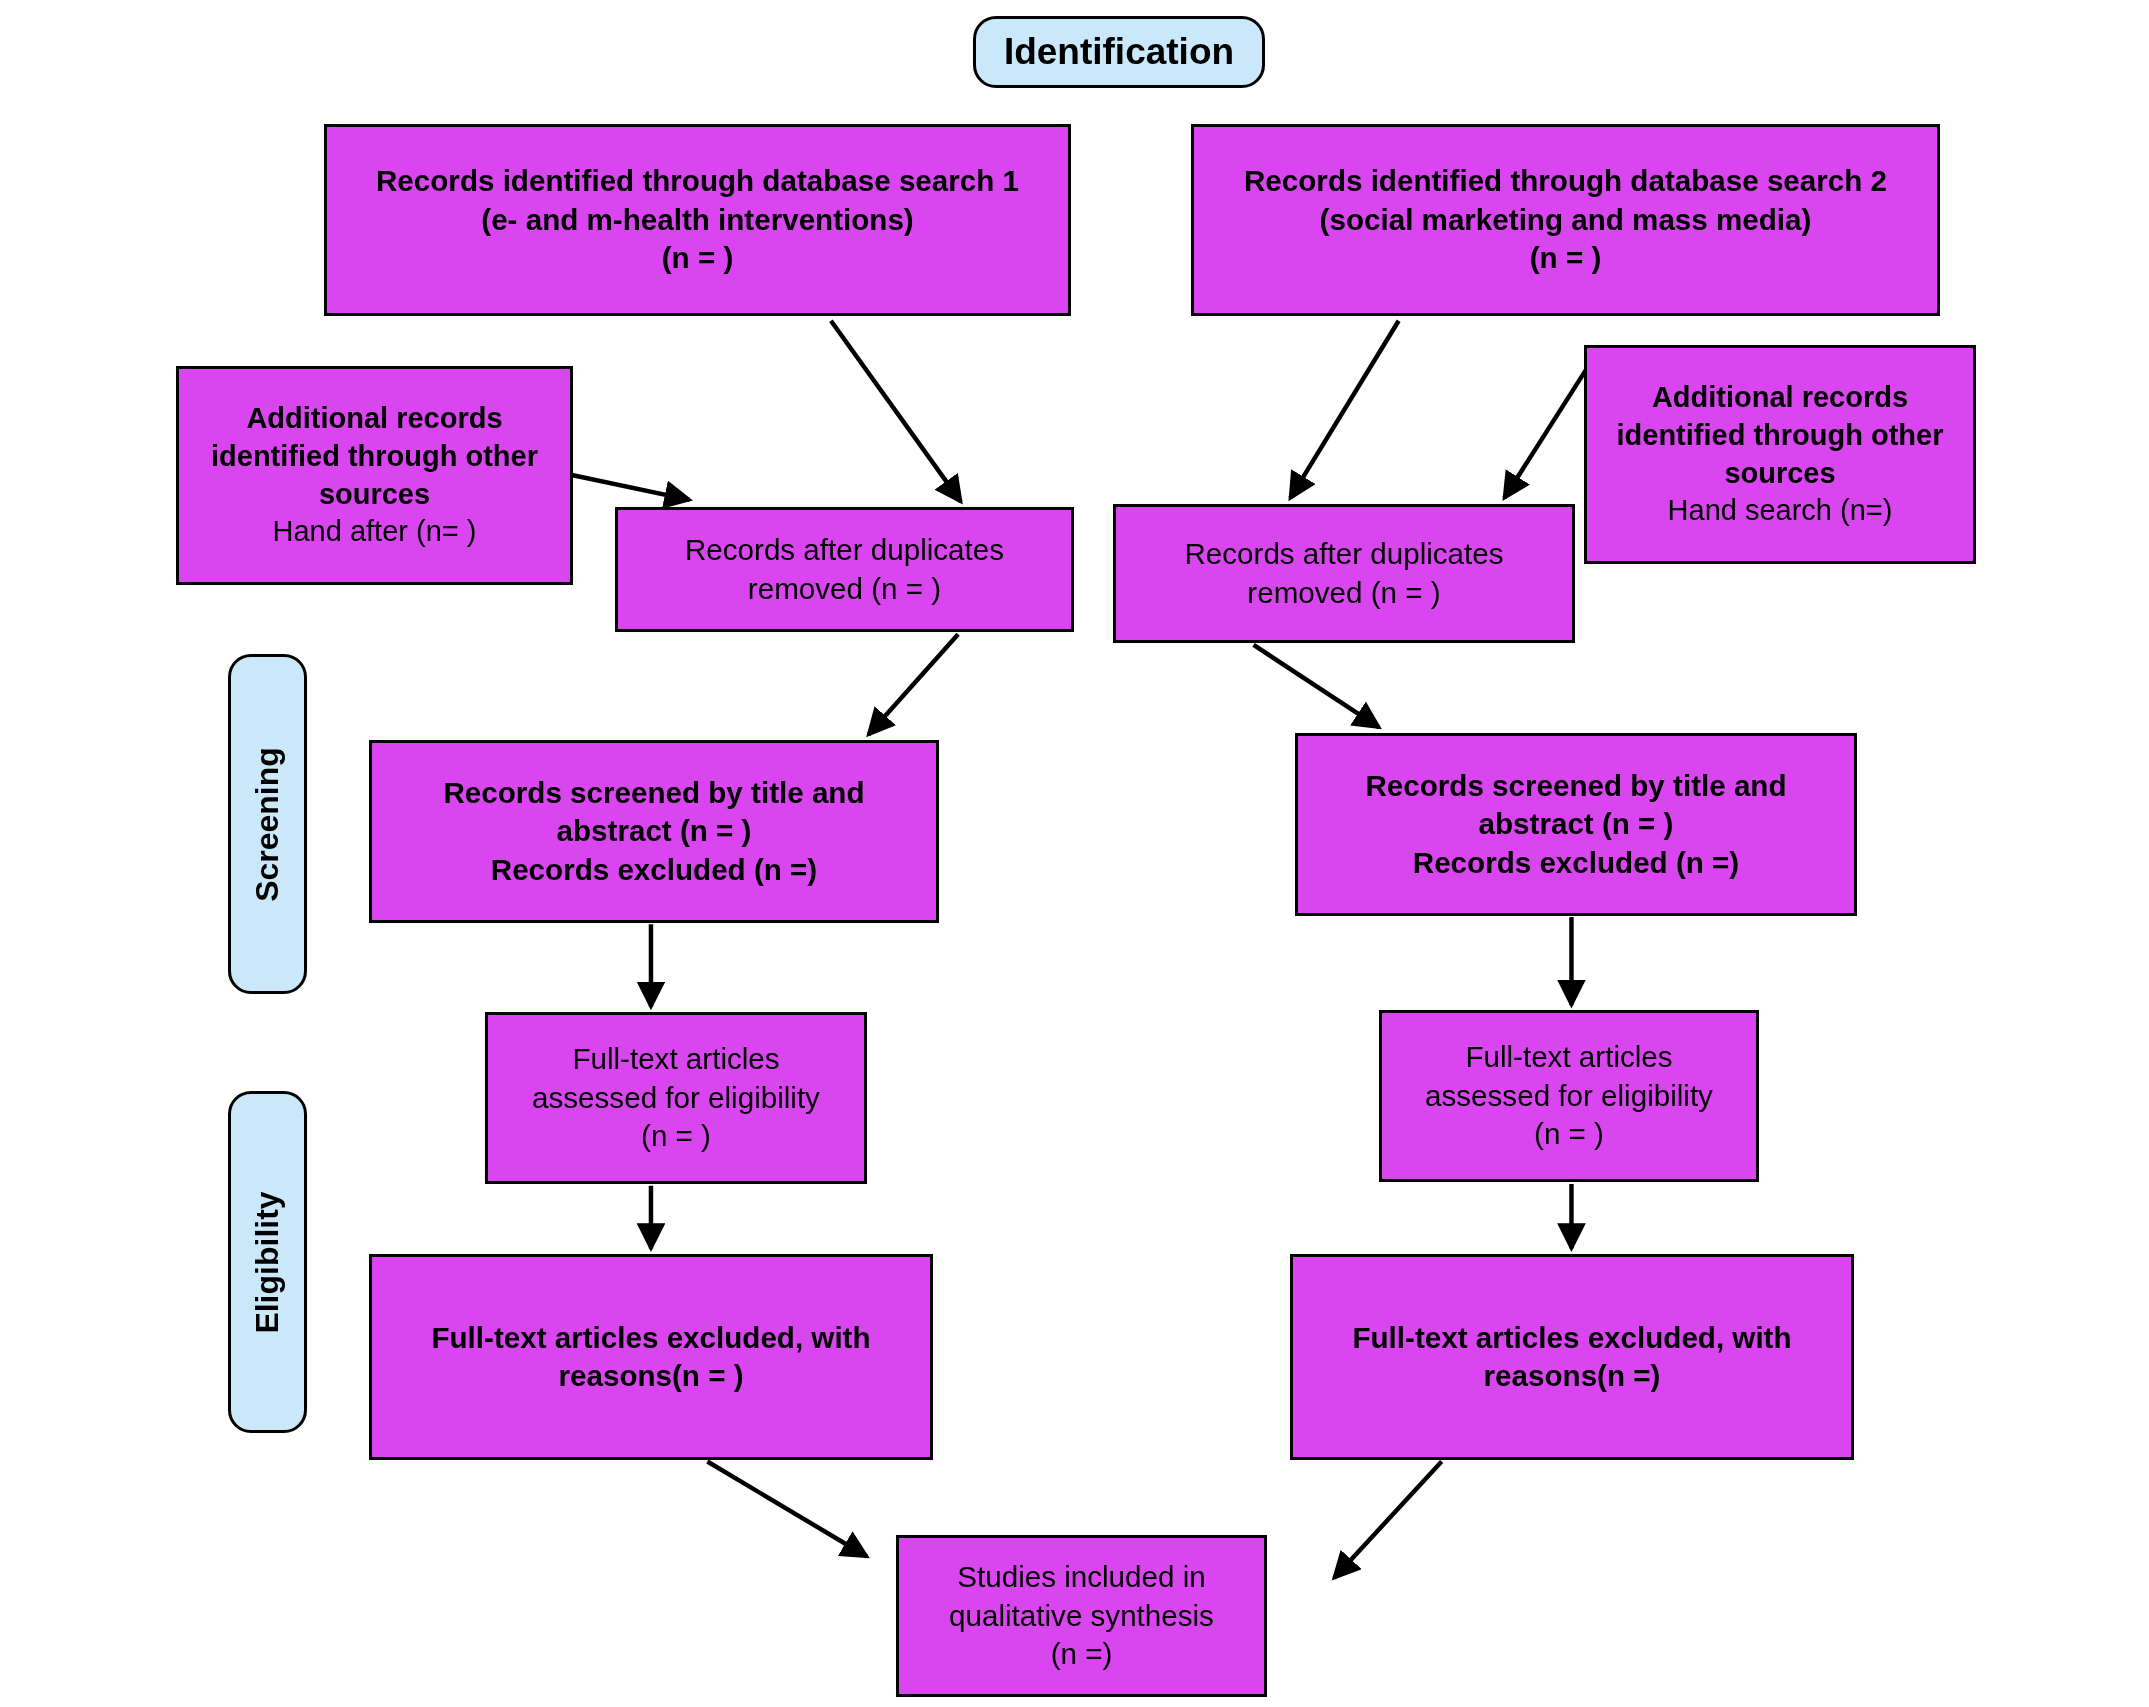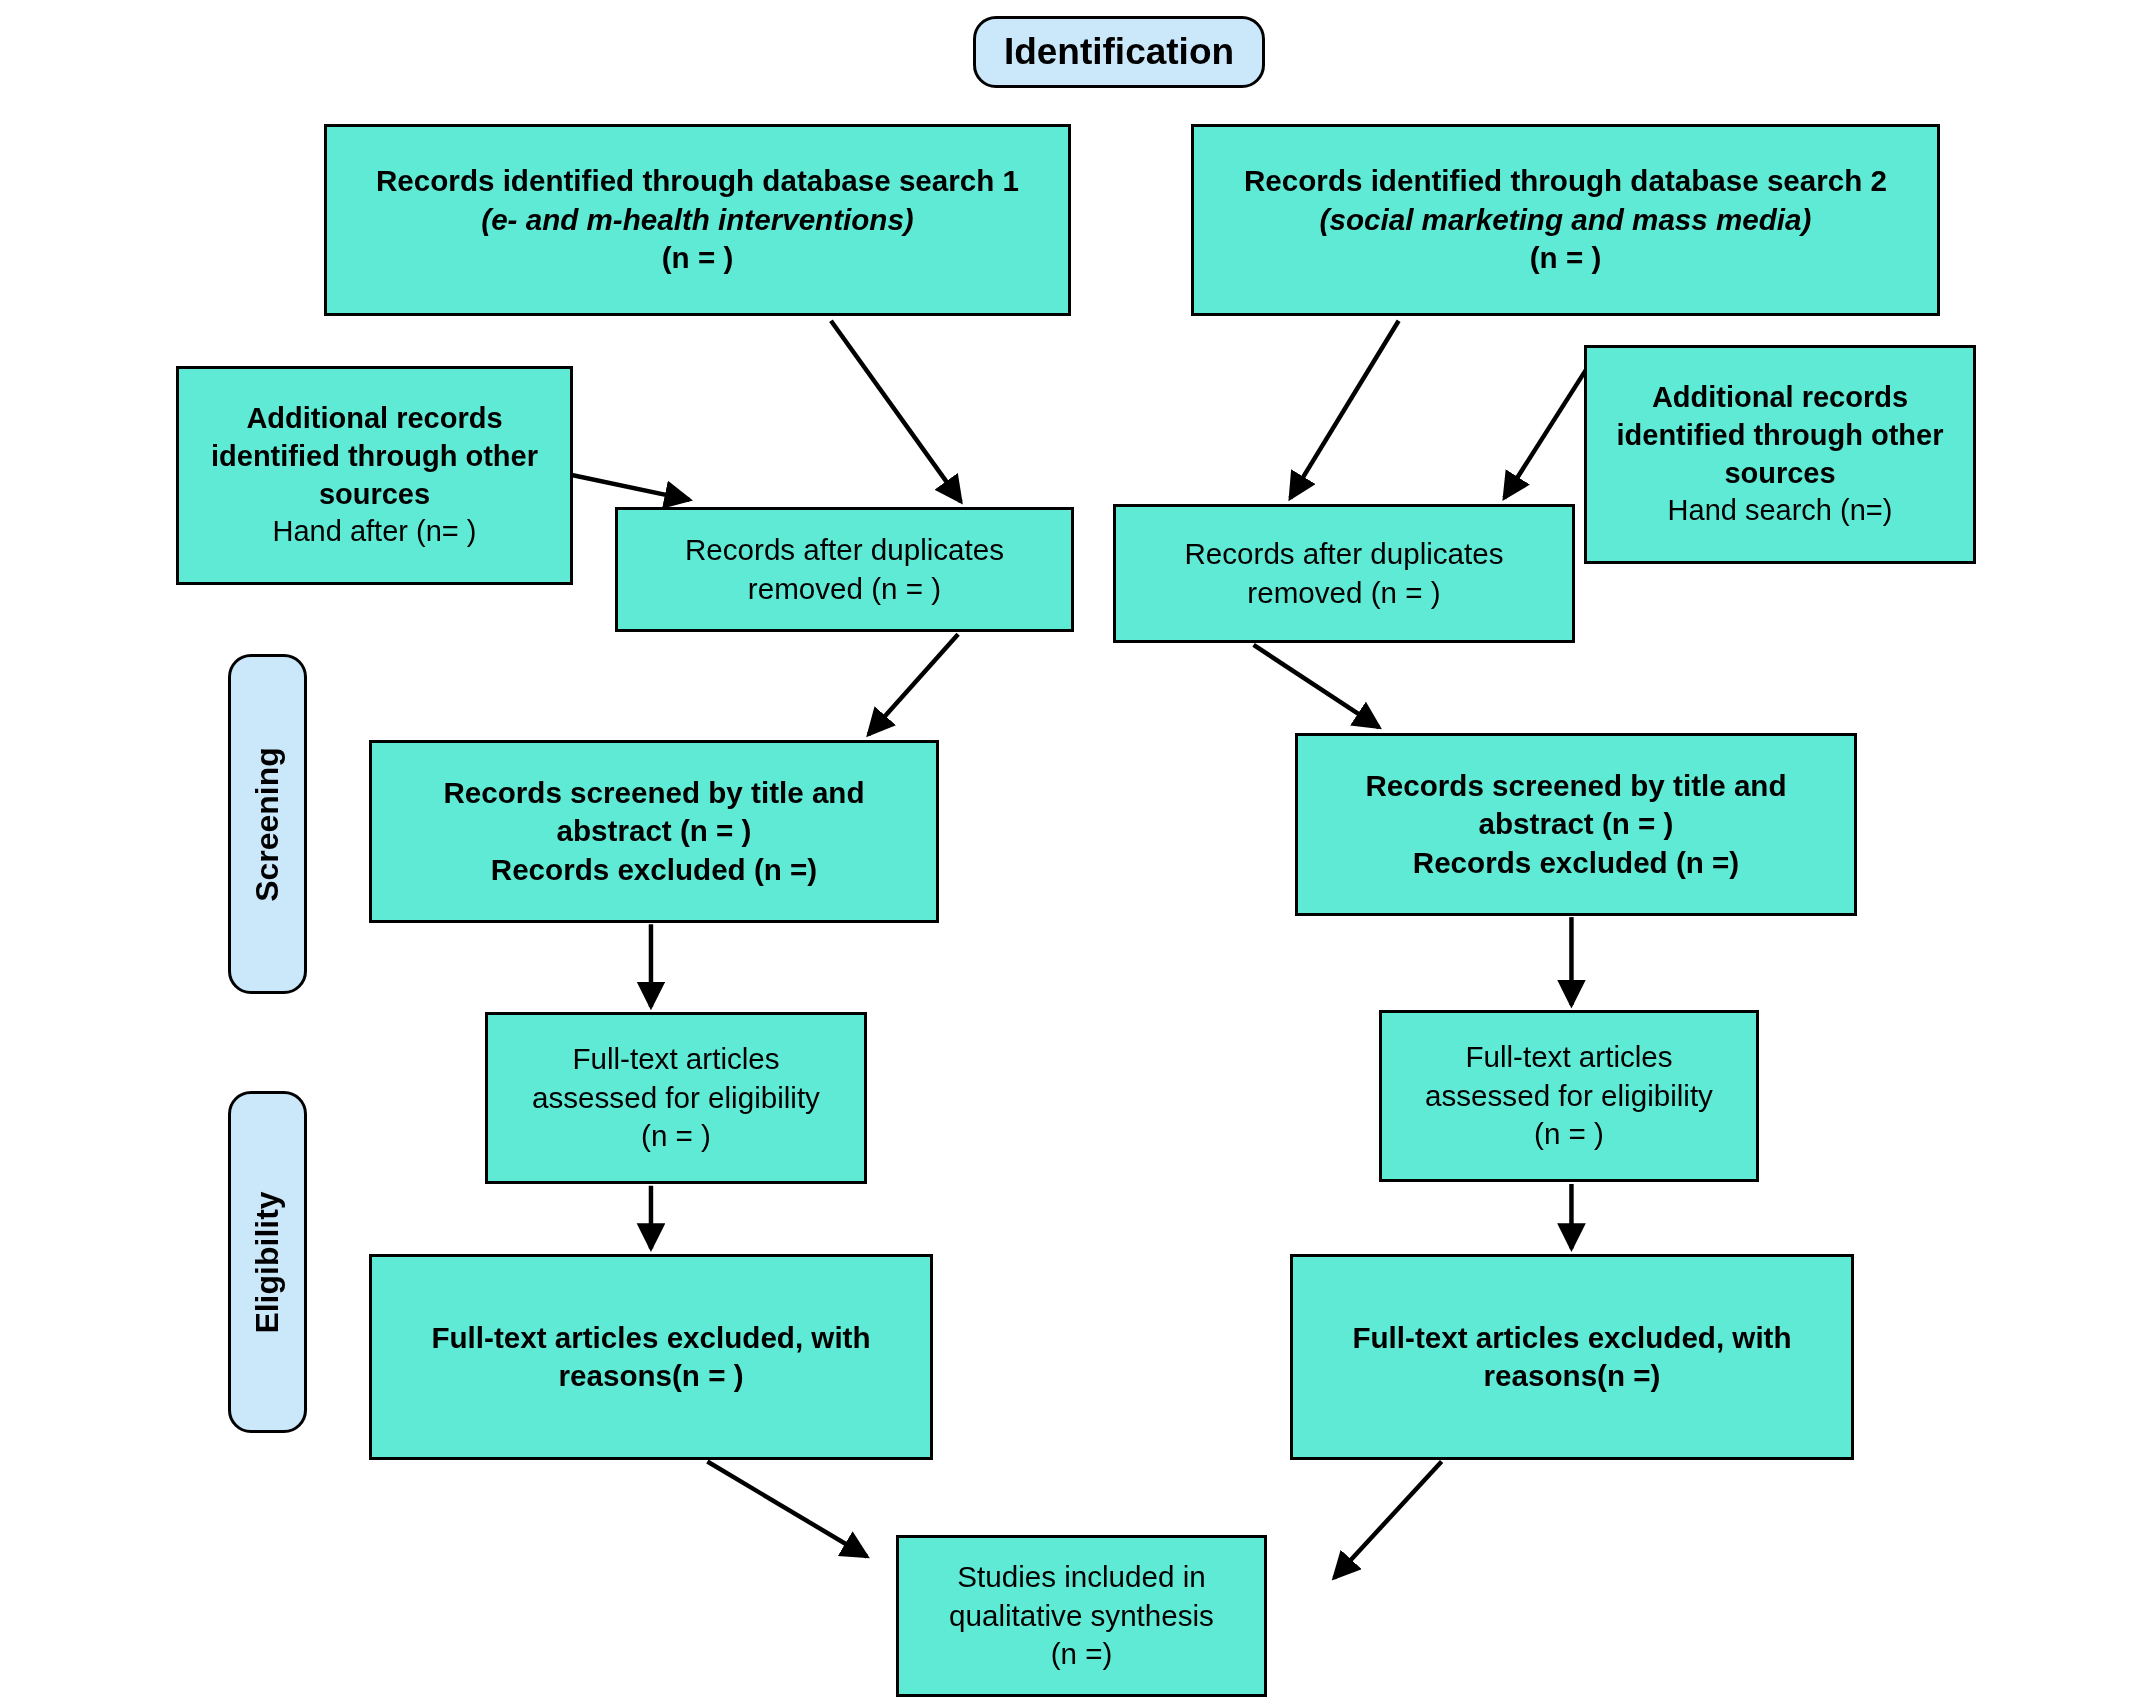--- a/index.html
+++ b/index.html
@@ -26,35 +26,35 @@
     left: 0;
     top: 0;
     width: 2149px;
     height: 1708px;
     pointer-events: none;
   }
   .node {
     position: absolute;
     box-sizing: border-box;
     border: 3.6px solid #000000;
-    background: #5eead4;
+    background: #d946ef;
     display: flex;
     flex-direction: column;
     align-items: center;
     justify-content: center;
     text-align: center;
     color: #000000;
     line-height: 1.30;
   }
   .node .ln {
     display: block;
     white-space: nowrap;
   }
   .bold   { font-weight: bold; }
-  .italic { font-style: italic; font-weight: bold; }
+  .italic { font-weight: bold; }
   .reg    { font-weight: normal; }
 
   
   .stage {
     position: absolute;
     box-sizing: border-box;
     background: #cbe8fb;
     border: 3.6px solid #000000;
     border-radius: 23px;
     display: flex;

